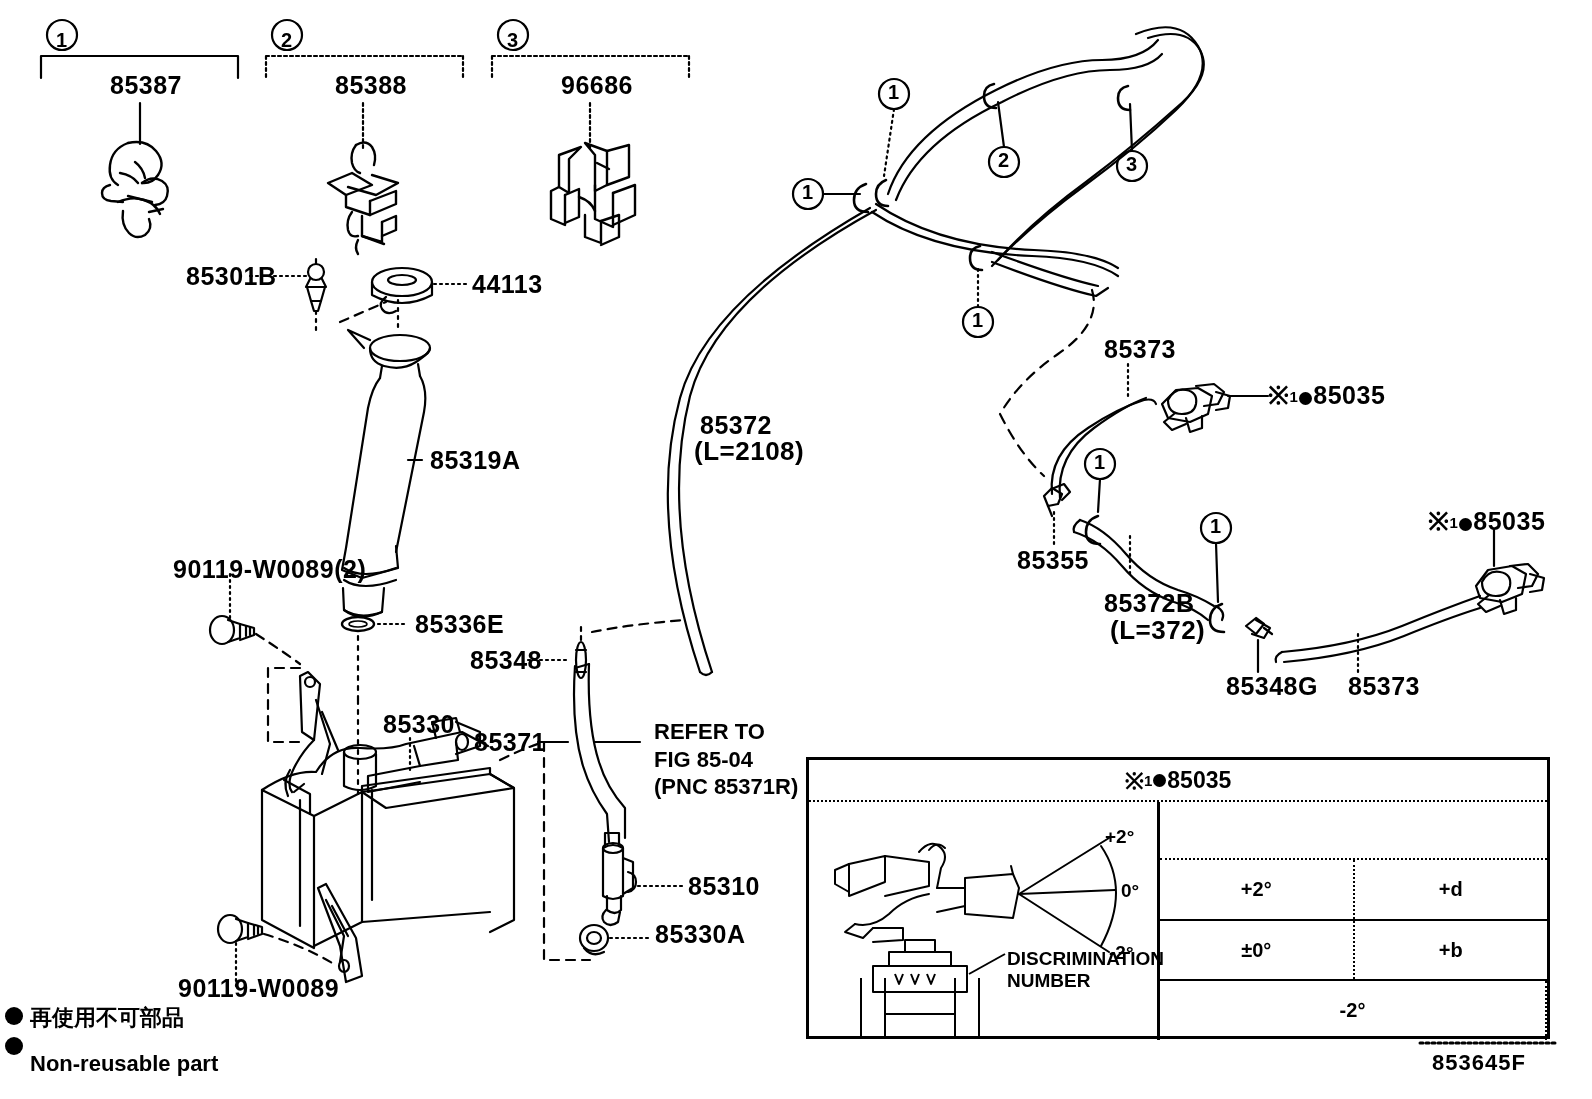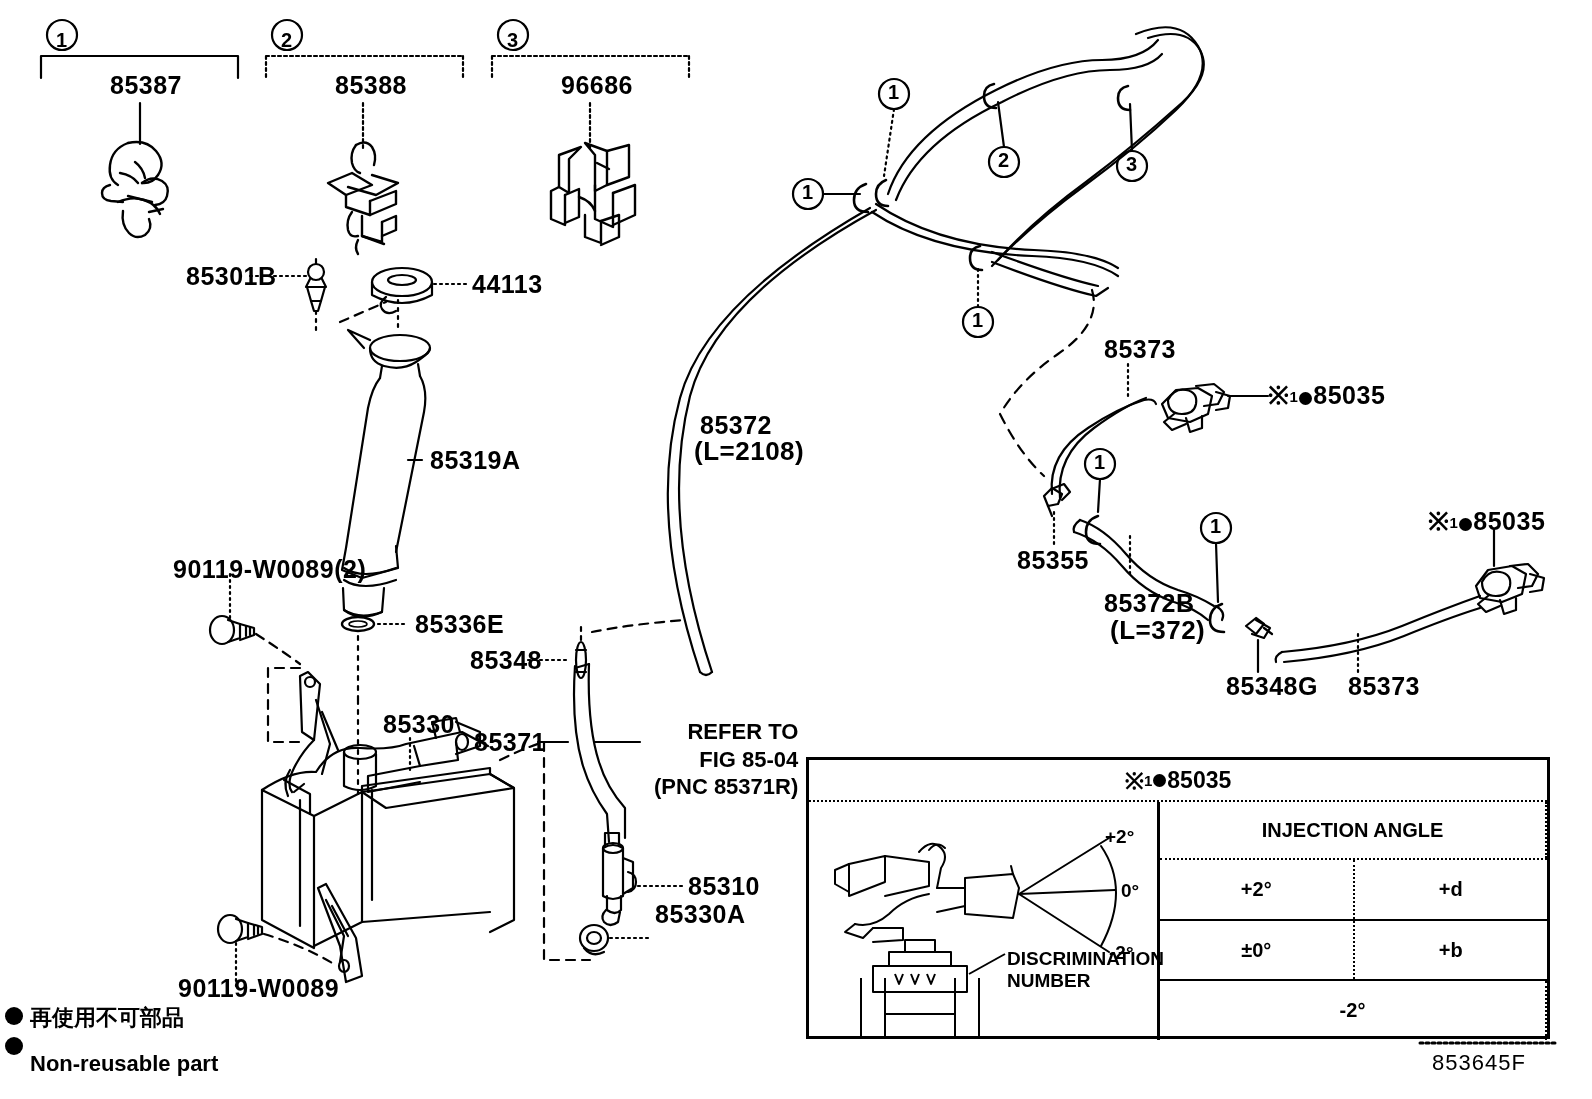--- a/index.html
+++ b/index.html
@@ -5,22 +5,22 @@
   html,body{margin:0;padding:0;background:#fff;}
   body{width:1592px;height:1099px;position:relative;overflow:hidden;
        font-family:"Liberation Sans",sans-serif;color:#000;}
   #stage{position:absolute;left:0;top:0;width:1592px;height:1099px;}
   svg.layer{position:absolute;left:0;top:0;width:1592px;height:1099px;}
   .lbl{position:absolute;font-family:"Liberation Sans",sans-serif;
        font-weight:bold;font-size:25px;letter-spacing:.5px;white-space:nowrap;
        line-height:1.05;}
   .lbl.sub{font-size:26px;font-weight:bold;}
   .cjk{font-family:"DejaVu Sans",sans-serif;}
-  .note{position:absolute;font-weight:bold;font-size:22px;line-height:1.25;white-space:nowrap;text-align:right;}
-  .figcode{position:absolute;font-weight:normal;font-size:22px;letter-spacing:1px;}
+  .note{position:absolute;font-weight:bold;font-size:22px;line-height:1.25;white-space:nowrap;}
+  .figcode{position:absolute;font-weight:bold;font-size:22px;letter-spacing:1px;}
   
   #tbl{position:absolute;left:806px;top:757px;width:744px;height:282px;
        border:3px solid #000;box-sizing:border-box;background:#fff;}
   #tbl .thead{height:40px;border-bottom:2px dotted #000;display:flex;
        align-items:center;justify-content:center;font-weight:bold;font-size:23px;}
   #tbl .tbody{display:flex;height:238px;}
   #tbl .pic{width:348px;position:relative;border-right:3px solid #000;}
   #tbl .grid{flex:1;display:flex;flex-direction:column;}
   #tbl .row{display:flex;flex:1;border-bottom:2px solid #000;}
   #tbl .row:last-child{border-bottom:none;}
@@ -367,21 +367,21 @@
 
   <div class="lbl" style="left:186px;top:263px;">85301B</div>
   <div class="lbl" style="left:472px;top:271px;">44113</div>
   <div class="lbl" style="left:430px;top:447px;">85319A</div>
   <div class="lbl" style="left:173px;top:556px;">90119-W0089(2)</div>
   <div class="lbl" style="left:415px;top:611px;">85336E</div>
   <div class="lbl" style="left:470px;top:647px;">85348</div>
   <div class="lbl" style="left:383px;top:711px;">85330</div>
   <div class="lbl" style="left:474px;top:729px;">85371</div>
   <div class="lbl" style="left:688px;top:873px;">85310</div>
-  <div class="lbl" style="left:655px;top:901px;">85330A</div>
+  <div class="lbl" style="left:655px;top:921px;">85330A</div>
   <div class="lbl" style="left:178px;top:975px;">90119-W0089</div>
 
   <div class="lbl" style="left:700px;top:412px;">85372</div>
   <div class="lbl sub" style="left:694px;top:438px;">(L=2108)</div>
 
   <div class="lbl" style="left:1104px;top:336px;">85373</div>
   <div class="lbl" style="left:1017px;top:547px;">85355</div>
   <div class="lbl" style="left:1104px;top:590px;">85372B</div>
   <div class="lbl sub" style="left:1110px;top:617px;">(L=372)</div>
   <div class="lbl" style="left:1226px;top:673px;">85348G</div>
@@ -458,21 +458,20 @@
         <div class="pangle" style="left:296px;top:24px;">+2°</div>
         <div class="pangle" style="left:312px;top:78px;">0°</div>
         <div class="pangle" style="left:300px;top:140px;">-2°</div>
         <div class="pdisc" style="left:198px;top:146px;">
           <div>DISCRIMINATION</div>
           <div>NUMBER</div>
         </div>
       </div>
       <div class="grid">
         <div class="row head">
-          <div class="cell c1">INJECTION ANGLE</div>
         </div>
         <div class="row">
           <div class="cell c1">+2°</div>
           <div class="cell">+d</div>
         </div>
         <div class="row">
           <div class="cell c1">±0°</div>
           <div class="cell">+b</div>
         </div>
         <div class="row">

